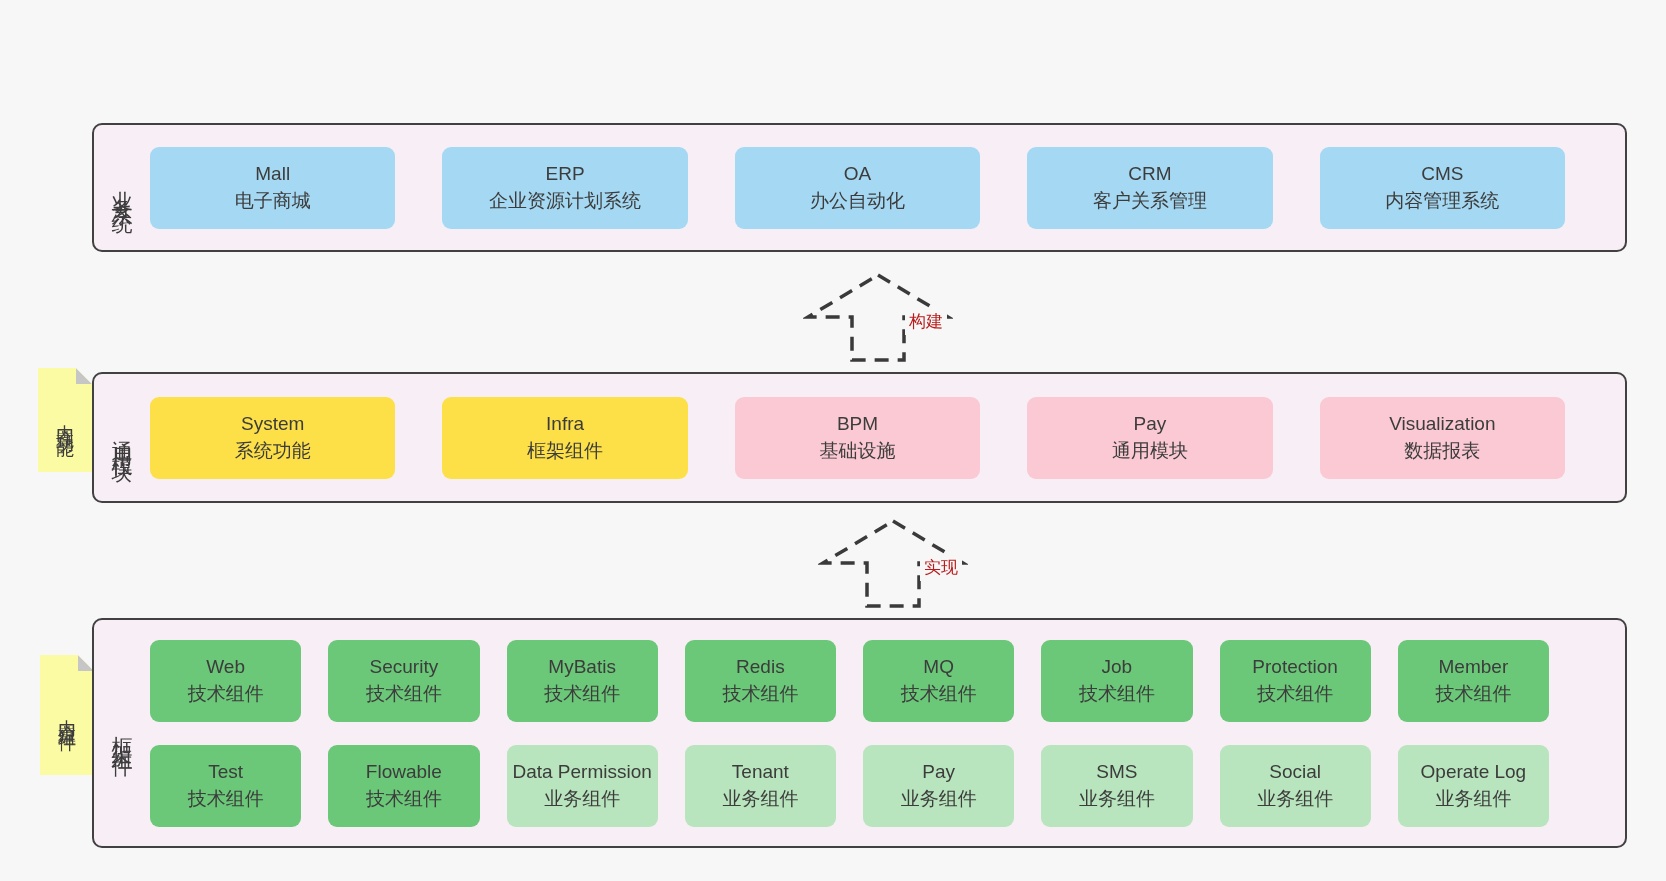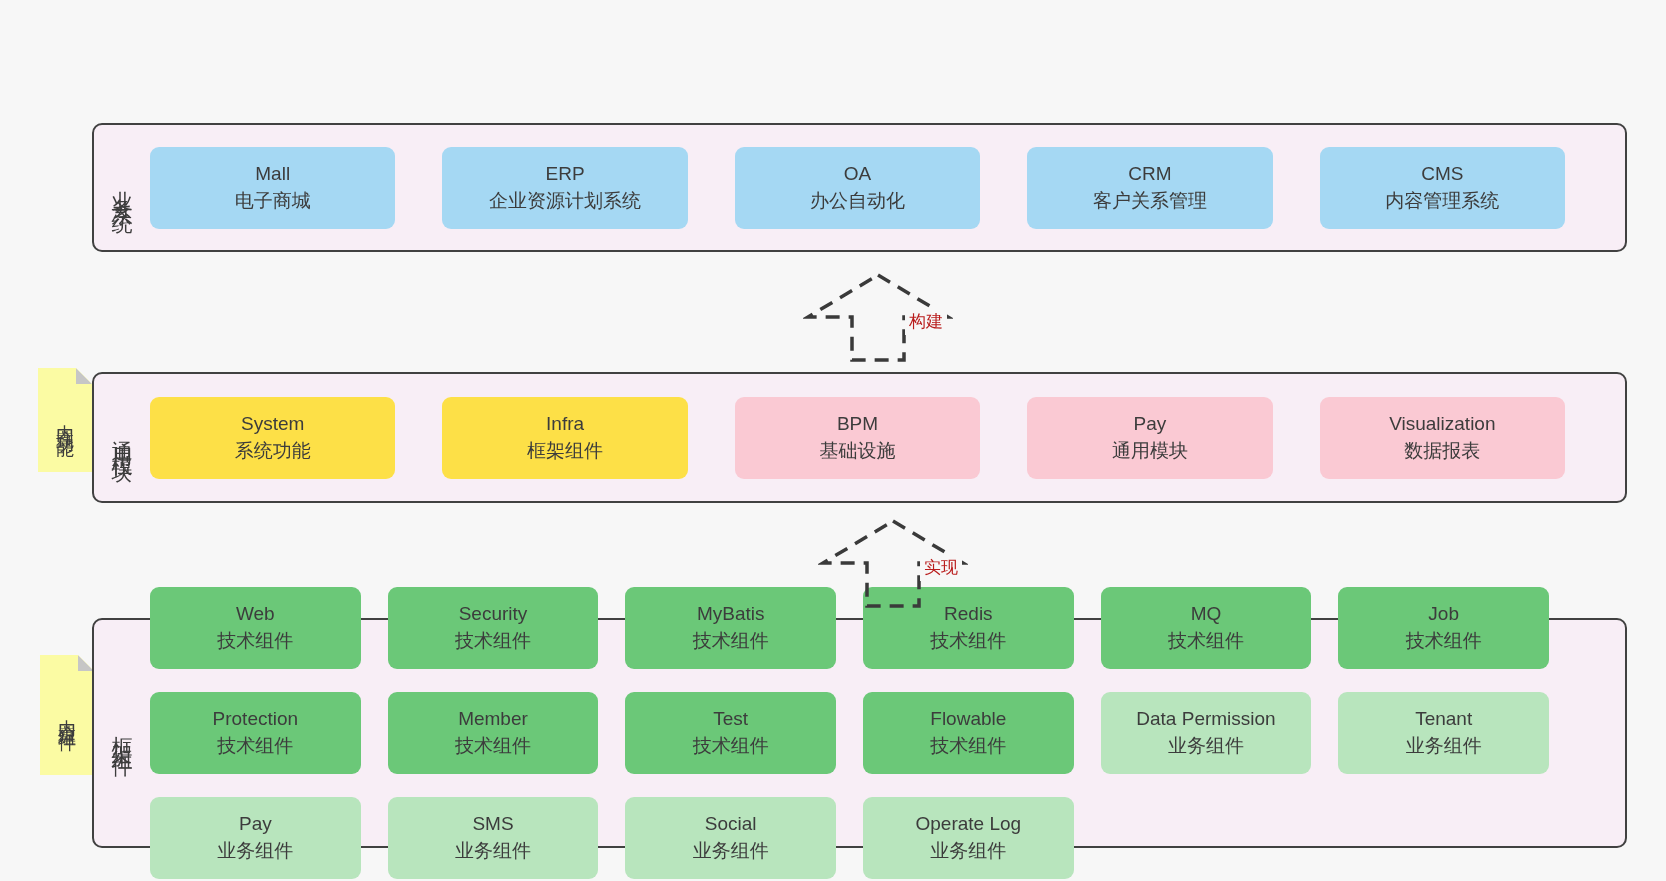--- a/index.html
+++ b/index.html
@@ -15,21 +15,21 @@
   }
   #band-business{top:123px;height:129px;}
   #band-modules{top:372px;height:131px;}
   #band-framework{top:618px;height:230px;}
   .band-label{flex:0 0 56px;display:flex;align-items:center;justify-content:center;align-self:stretch;}
   .band-label span{
     writing-mode:vertical-rl;text-orientation:upright;
     font-size:21px;letter-spacing:7px;color:#3c3c3c;
   }
   .band-boxes{flex:1;display:flex;gap:47px;padding-right:60px;align-items:center;}
-  .band-grid{flex:1;display:grid;grid-template-columns:repeat(6,1fr);column-gap:27px;row-gap:23px;padding-right:76px;}
+  .band-grid{flex:1;display:grid;grid-template-columns:repeat(8,1fr);column-gap:27px;row-gap:23px;padding-right:76px;}
   .box{
     flex:1;height:82px;border-radius:9px;
     display:flex;flex-direction:column;align-items:center;justify-content:center;
     font-size:19px;line-height:1.42;text-align:center;padding:0 4px;box-sizing:border-box;
   }
   .band-grid .box{flex:none;}
   .blue{background:#a5d8f3;}
   .red{background:#fde047;}
   .pink{background:#fac9d3;}
   .green{background:#6bc878;}

